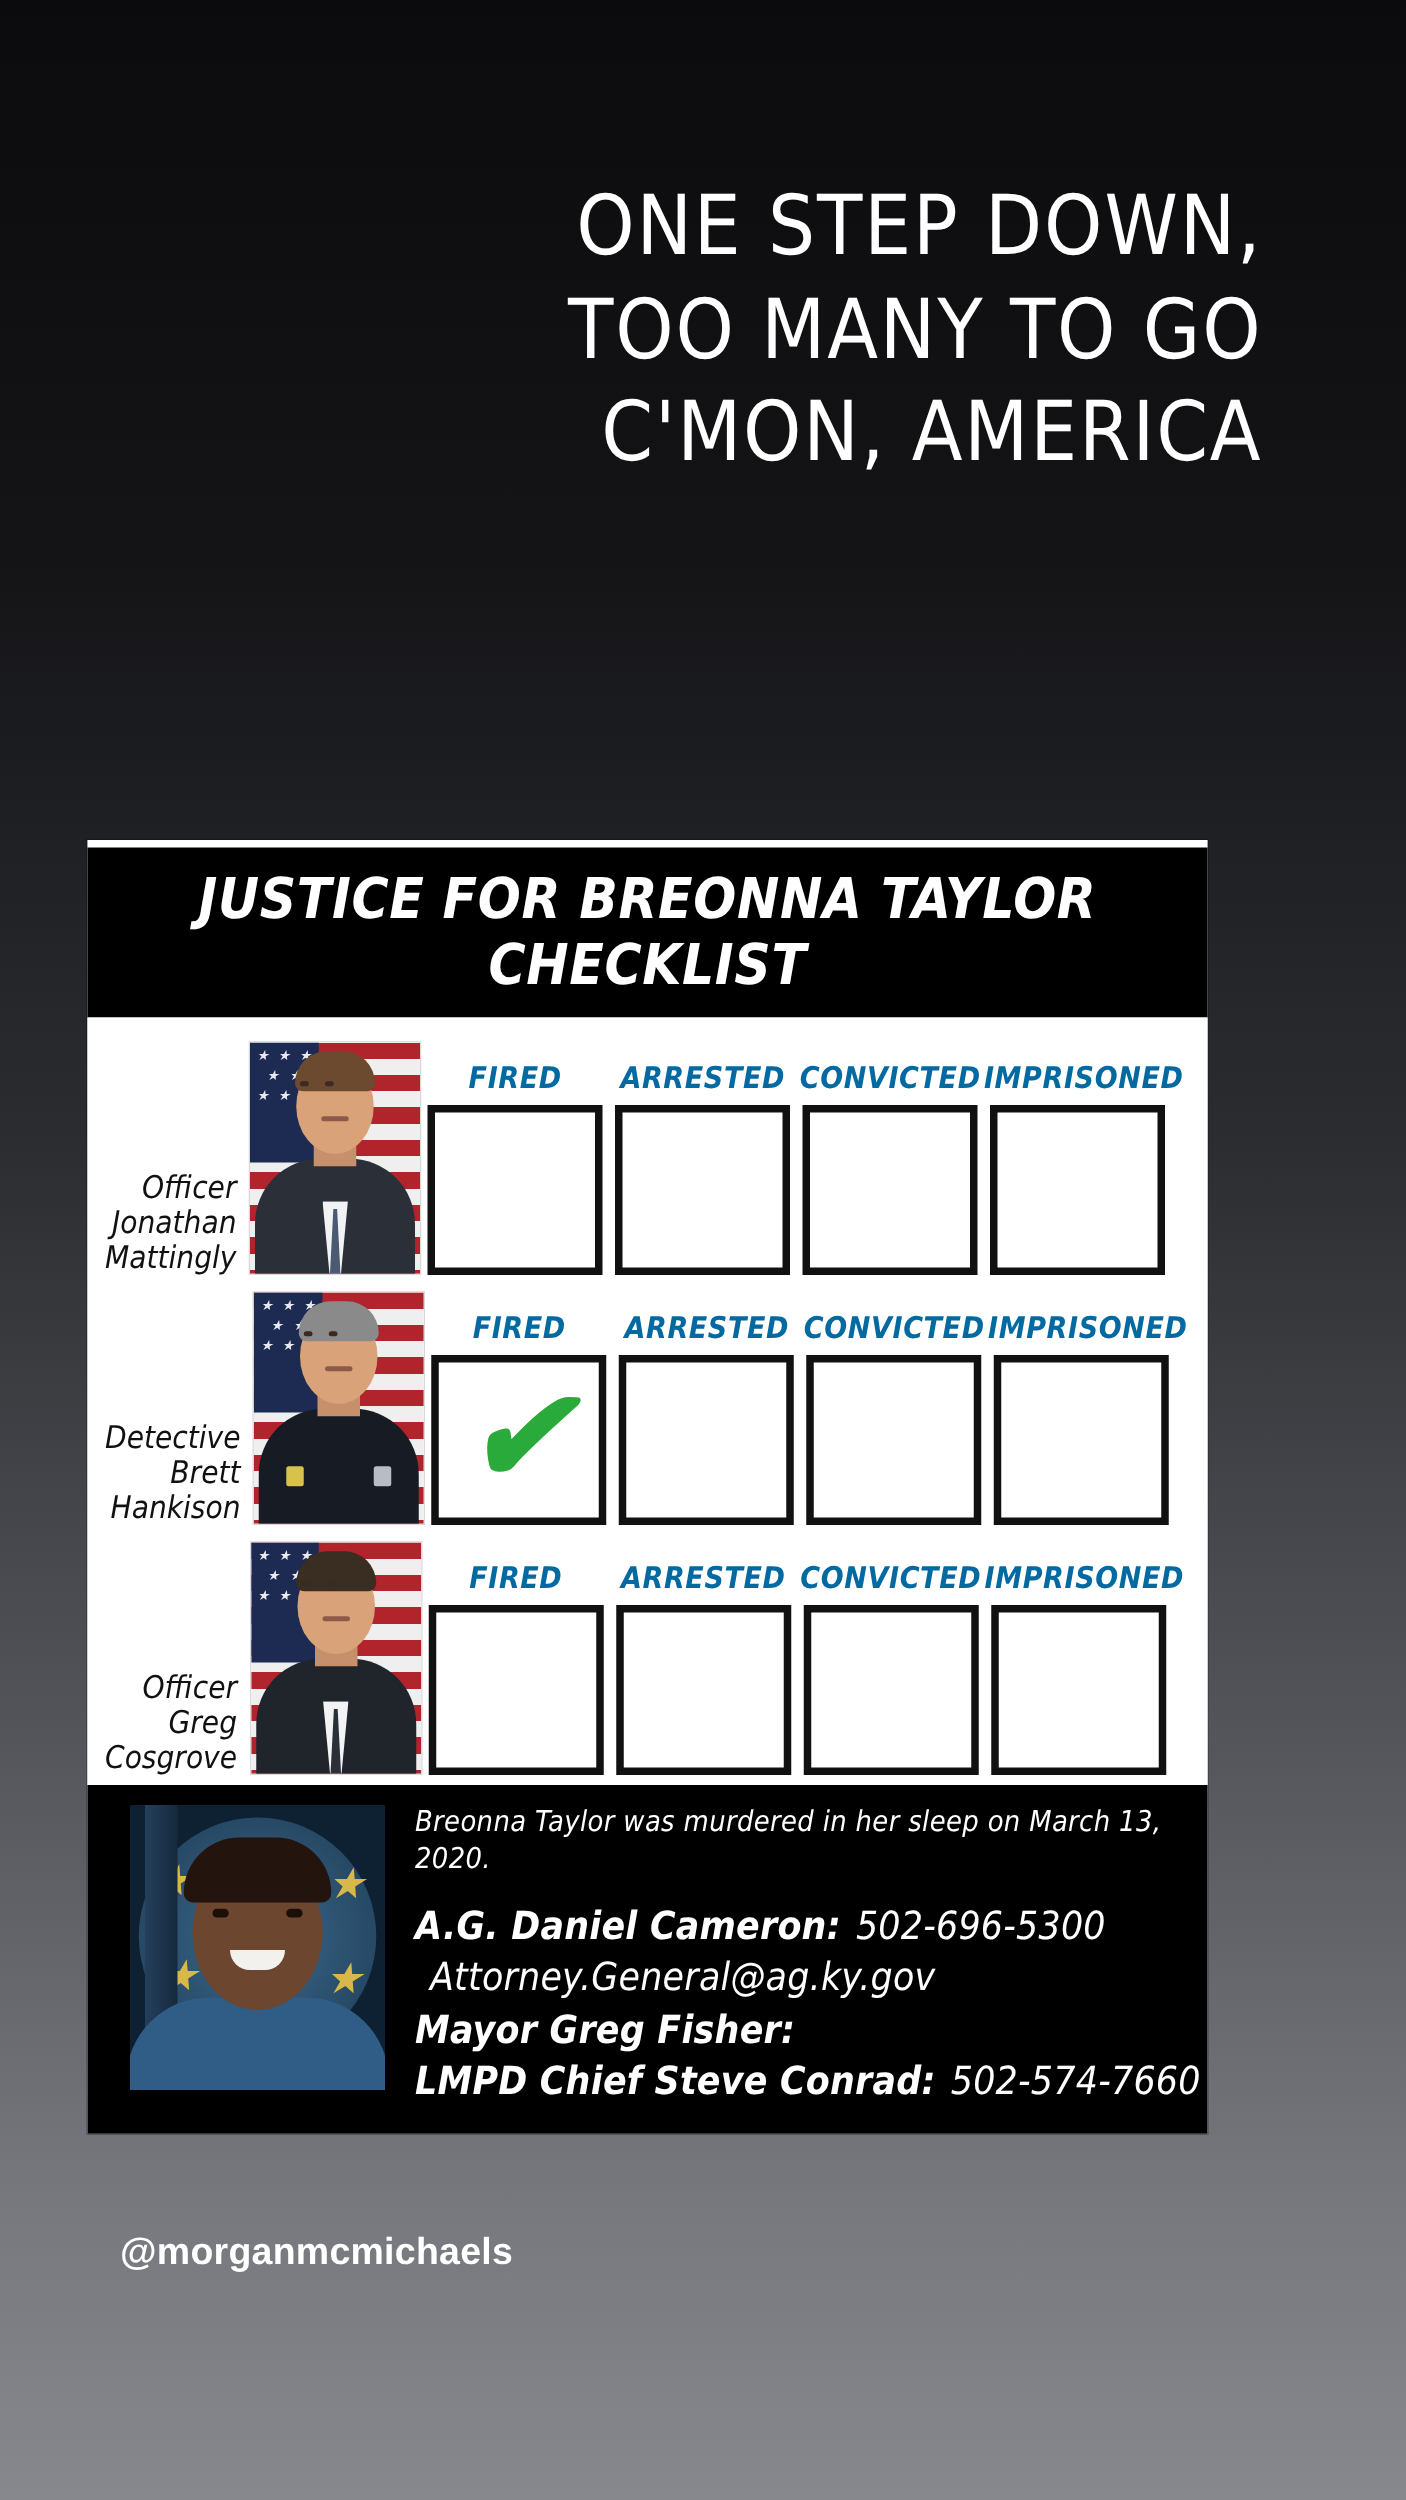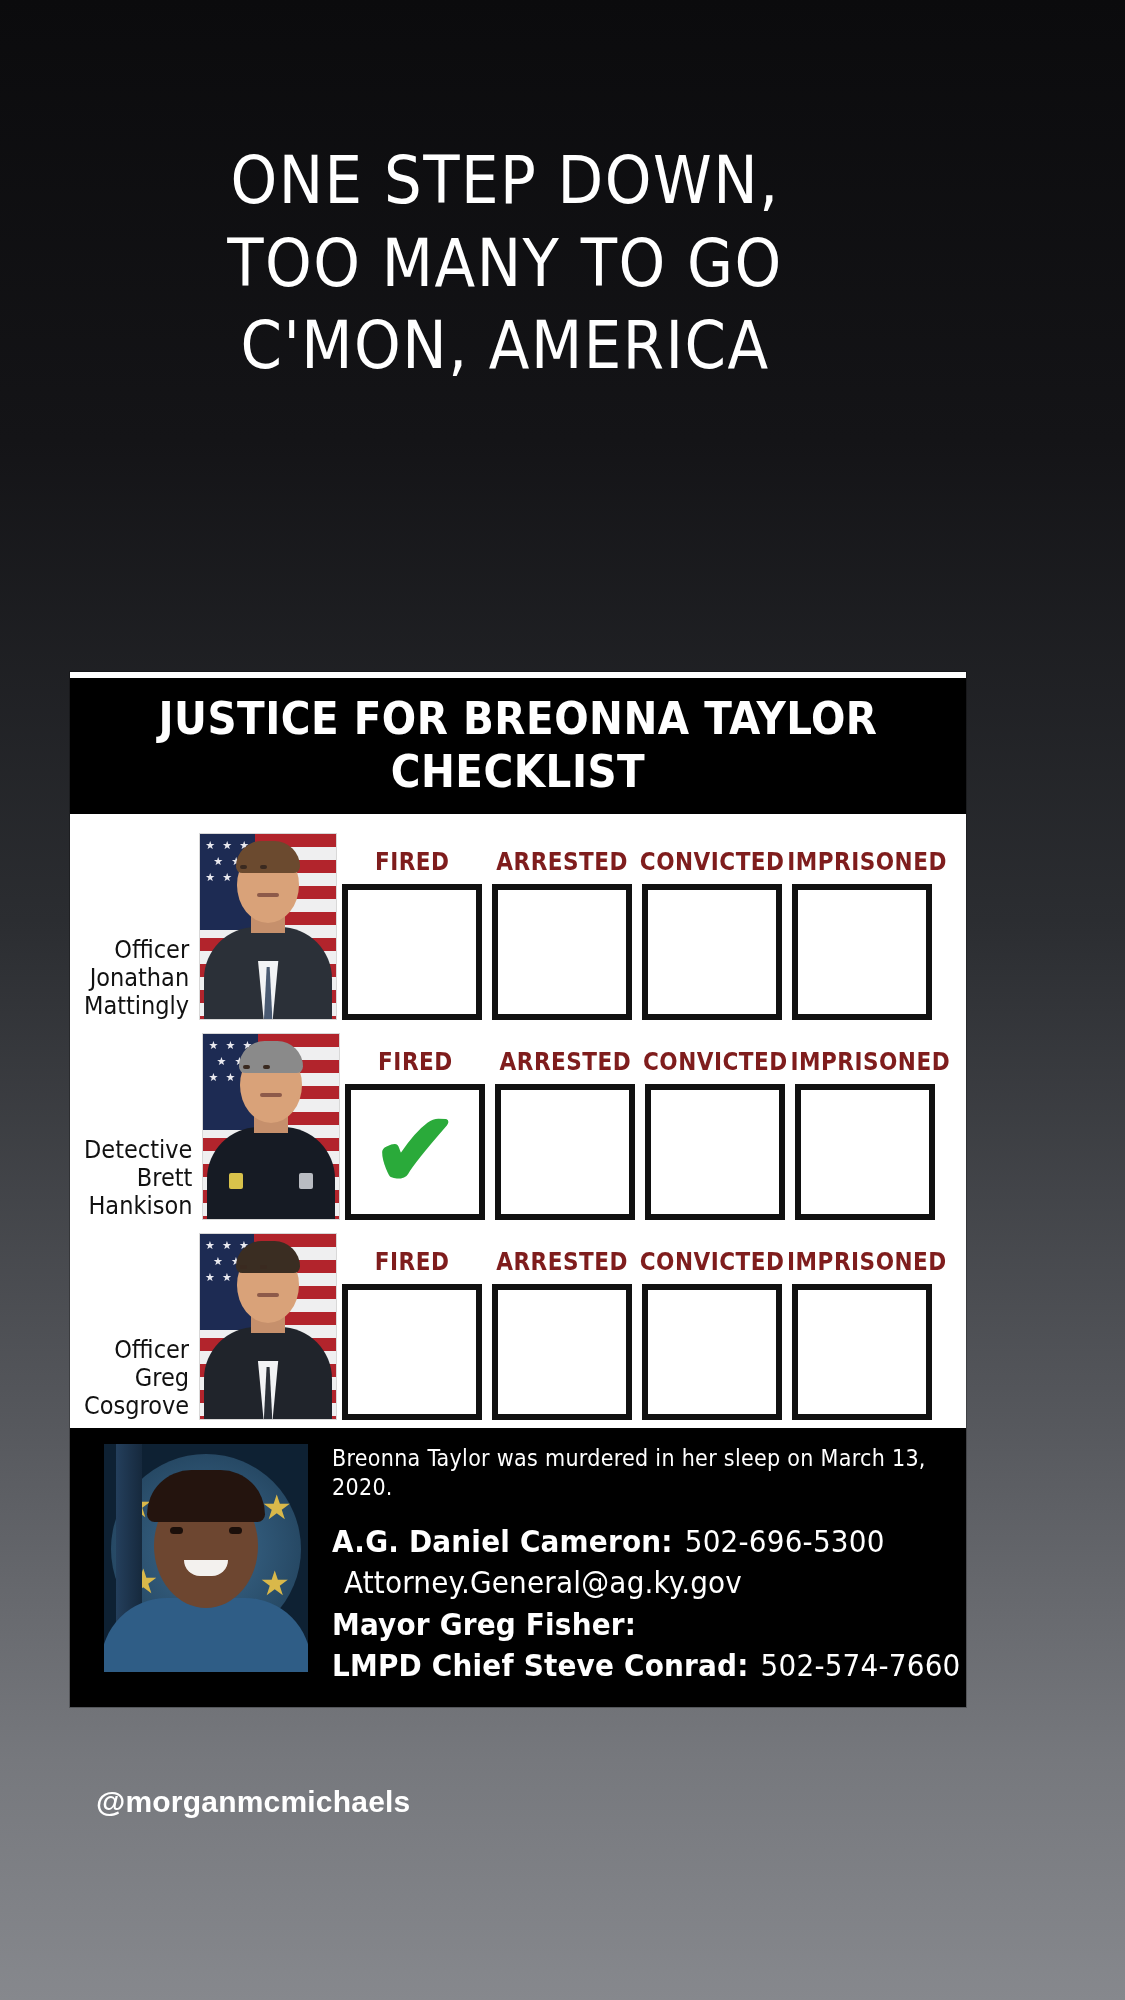--- a/index.html
+++ b/index.html
@@ -21,39 +21,40 @@
     background: linear-gradient(180deg, #0b0b0d 0%, #141417 22%, #2b2d31 46%, #54565b 70%, #76787d 88%, #86888d 100%);
     overflow: hidden;
   }
 
   
   .headline {
     position: absolute;
     top: 140px;
     left: 0;
     width: 1010px;
-    text-align: center;
+    text-align: right;
     color: #ffffff;
     font-family: "DejaVu Sans Condensed", "Liberation Sans Narrow", "Liberation Sans", sans-serif;
     font-weight: 400;
     font-size: 66px;
     line-height: 1.25;
     letter-spacing: 1.5px;
     text-transform: uppercase;
   }
   .headline div { white-space: nowrap; }
 
   
   .poster {
     position: absolute;
     left: 70px;
     top: 672px;
     width: 896px;
     background: #ffffff;
     box-shadow: 0 0 0 1px rgba(0,0,0,0.25);
+    font-style: italic;
   }
 
   .poster-title-bar {
     background: #000000;
     padding: 14px 0 16px 0;
     border-top: 6px solid #ffffff;
   }
   .poster-title {
     color: #ffffff;
     font-family: "DejaVu Sans Condensed", "Liberation Sans Narrow", "Liberation Sans", sans-serif;
@@ -122,21 +123,21 @@
   }
   .box-cell {
     width: 150px;
     text-align: center;
   }
   .box-label {
     font-family: "DejaVu Sans Condensed", "Liberation Sans Narrow", "Liberation Sans", sans-serif;
     font-weight: bold;
     font-size: 24px;
     letter-spacing: 0.5px;
-    color: #7f1d1d;
+    color: #0369a1;
     margin-bottom: 8px;
   }
   .checkbox {
     width: 128px;
     height: 124px;
     margin: 0 auto;
     border: 6px solid #111111;
     background: #ffffff;
     position: relative;
   }

